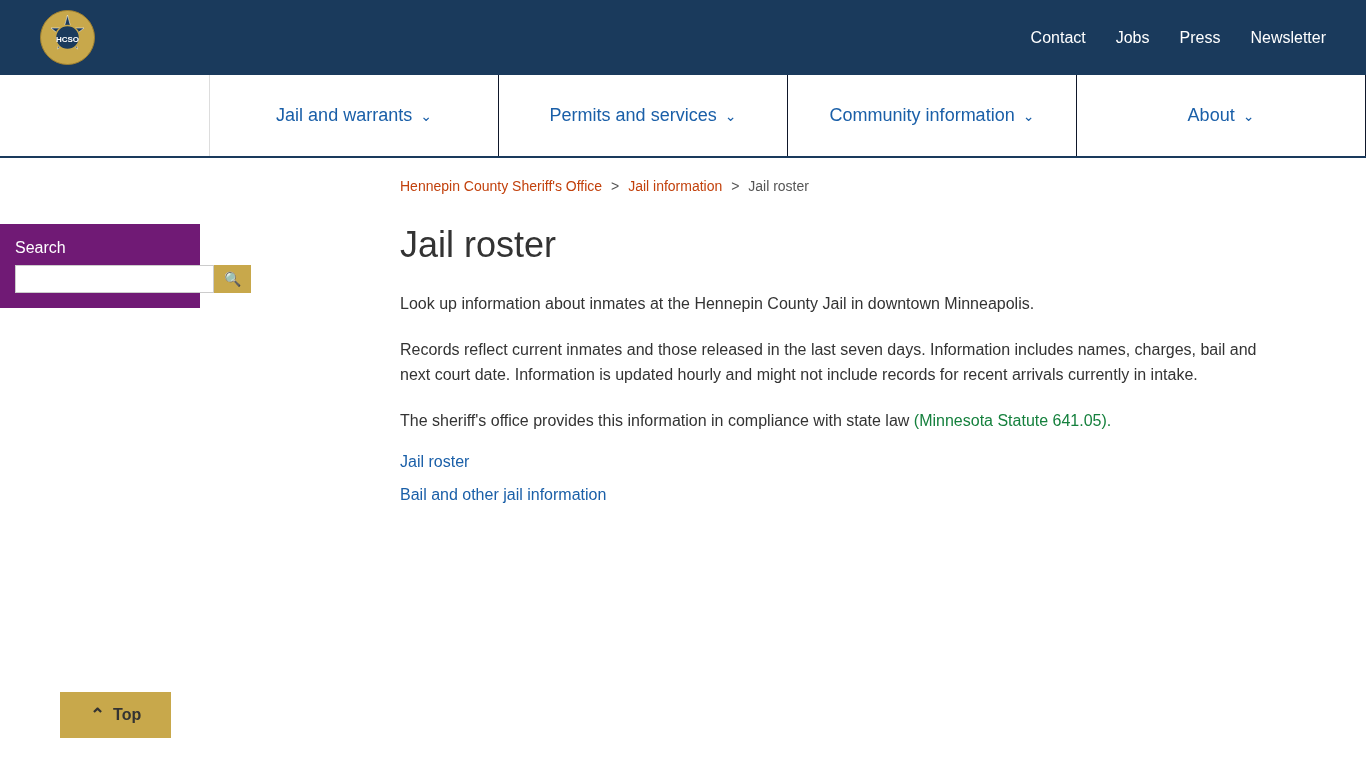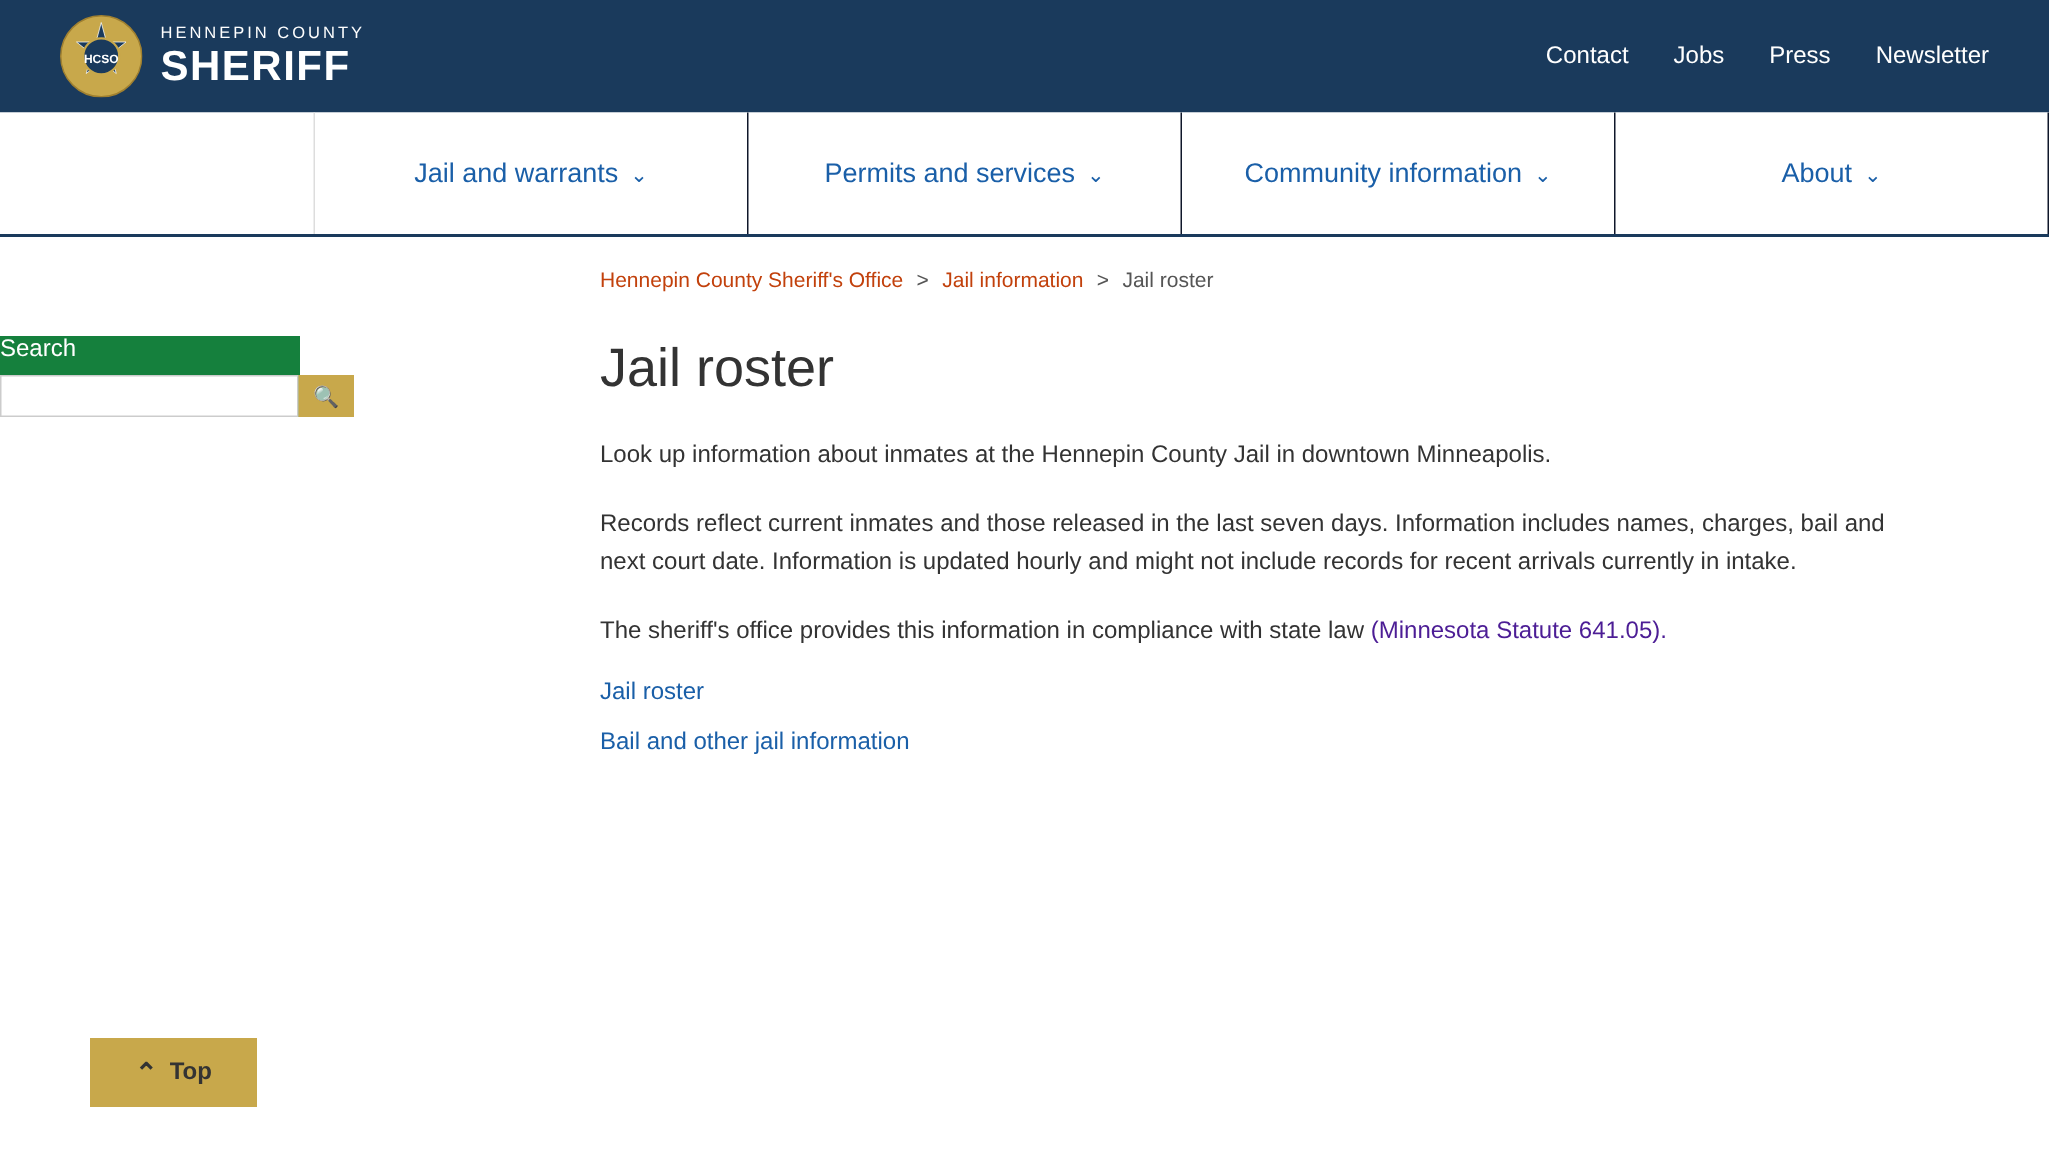--- a/index.html
+++ b/index.html
@@ -106,21 +106,22 @@
       min-height: 600px;
     }
 
     
     .sidebar {
       width: 200px;
       min-width: 200px;
       padding: 20px 0;
     }
     .sidebar-search {
-      background: #15803d;
+      background: #701a75;
+      padding: 15px;
     }
     .sidebar-search label {
       color: #fff;
       font-size: 16px;
       display: block;
       margin-bottom: 8px;
     }
     .search-input-wrap {
       display: flex;
     }
@@ -152,21 +153,21 @@
       margin-bottom: 25px;
       border-bottom: none;
     }
     .content-text {
       font-size: 16px;
       line-height: 1.6;
       color: #333;
       margin-bottom: 20px;
     }
     .content-link {
-      color: #4c1d95;
+      color: #15803d;
       text-decoration: none;
     }
     .jail-roster-link {
       display: block;
       color: #1a5fa8;
       text-decoration: none;
       font-size: 16px;
       margin-bottom: 15px;
     }
 
@@ -198,24 +199,20 @@
 
 <header class="top-header">
   <div class="logo-area">
 
     <svg class="sheriff-badge" viewBox="0 0 55 55" xmlns="http://www.w3.org/2000/svg">
       <circle cx="27.5" cy="27.5" r="27" fill="#c8a84b" stroke="#a08030" stroke-width="1"></circle>
       <polygon points="27.5,5 31,18 44,18 34,26 37.5,39 27.5,31 17.5,39 21,26 11,18 24,18" fill="#1a3a5c" stroke="#fff" stroke-width="0.5"></polygon>
       <circle cx="27.5" cy="27.5" r="12" fill="#1a3a5c" stroke="#c8a84b" stroke-width="1.5"></circle>
       <text x="27.5" y="32" text-anchor="middle" fill="#fff" font-size="8" font-weight="bold">HCSO</text>
     </svg>
-    <div class="logo-text">
-      <span class="county-name">HENNEPIN COUNTY</span>
-      <span class="sheriff-title">SHERIFF</span>
-    </div>
   </div>
   <nav class="top-nav">
     <a href="#">Contact</a>
     <a href="#">Jobs</a>
     <a href="#">Press</a>
     <a href="#">Newsletter</a>
   </nav>
 </header>
 
 <nav class="main-nav">

